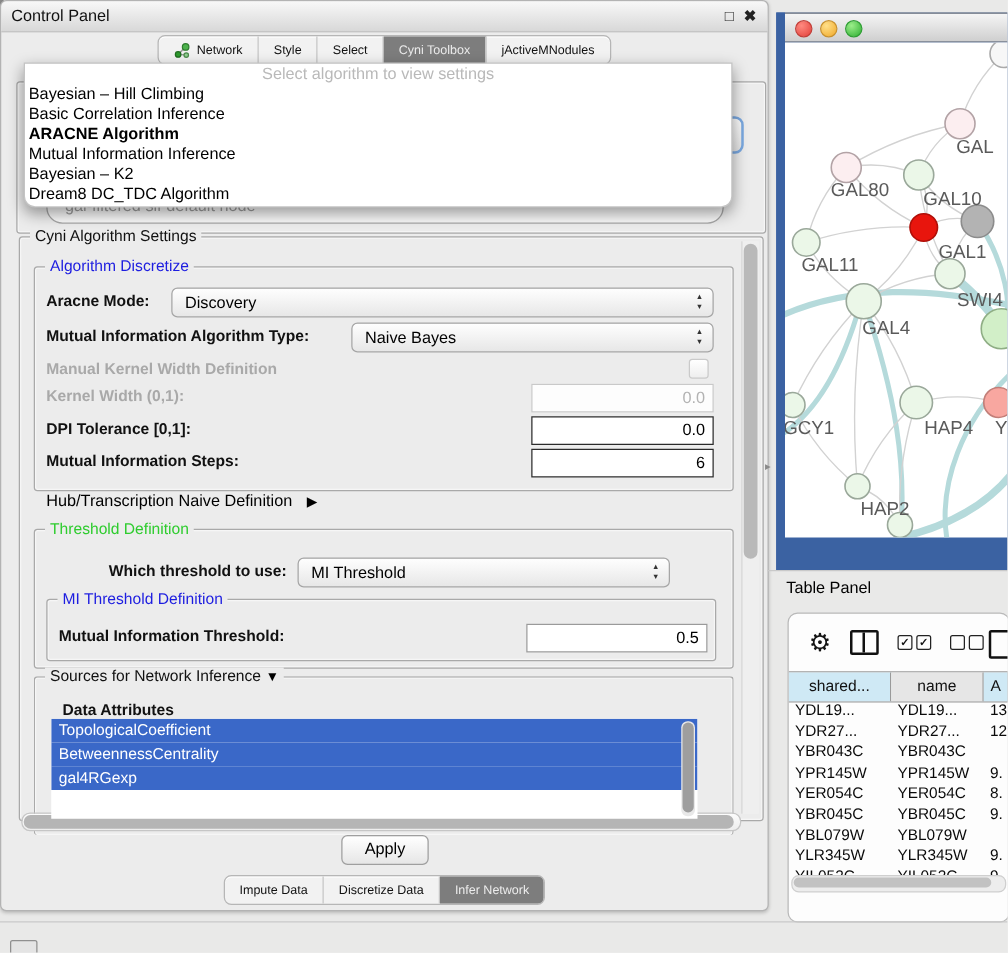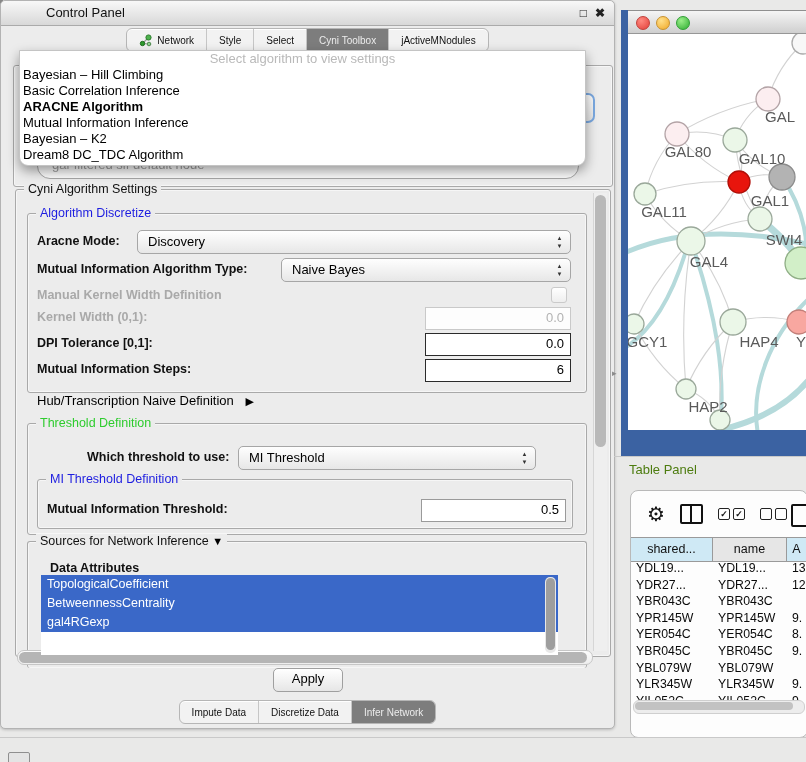--- a/index.html
+++ b/index.html
@@ -5,21 +5,21 @@
   html,body{margin:0;padding:0;}
   body{width:806px;height:762px;position:relative;overflow:hidden;
        background:#e9e9e8;font-family:"Liberation Sans",sans-serif;
        -webkit-font-smoothing:antialiased;}
   .abs{position:absolute;}
   
   #control-window{left:0;top:8;width:613px;height:727px;background:#ececec;
     border:1px solid #b3b3b3;border-radius:5px;box-shadow:0 1px 3px rgba(0,0,0,.2);}
   .titlebar{left:0;top:0;right:0;height:24px;border-radius:5px 5px 0 0;
     background:linear-gradient(#f8f8f8,#d8d8d8);border-bottom:1px solid #aaa;}
-  .titlebar .t{position:absolute;left:8px;top:0;line-height:24px;font-size:13px;color:#111;margin-left:37px;}
+  .titlebar .t{position:absolute;left:8px;top:0;line-height:24px;font-size:13px;color:#111;}
   .win-btn{position:absolute;top:0;line-height:24px;font-size:12px;color:#222;cursor:default;}
   
   .tabbar{display:inline-flex;border:1px solid #b6b6b6;border-radius:6px;overflow:hidden;
     background:#f2f2f2;height:22px;box-shadow:inset 0 1px 0 #fff;}
   .tab{display:flex;align-items:center;gap:5px;padding:0 12px;font-size:10px;color:#111;
     border-right:1px solid #c6c6c6;white-space:nowrap;}
   .tab:last-child{border-right:none;}
   .tab.sel{background:#7d7d7d;color:#ececec;}
   #top-tab-row{left:0;top:27px;width:100%;text-align:center;}
   #bottom-tab-row{left:0;top:699px;width:100%;text-align:center;}
@@ -68,21 +68,21 @@
   .button{background:linear-gradient(#fff,#e6e6e6);border:1px solid #9f9f9f;border-radius:5px;
     font-size:13px;color:#000;text-align:center;line-height:20px;}
   
   #net-window{left:621px;top:10px;width:185px;height:446px;background:#3b62a2;
     border-left:7px solid #3b62a2;box-sizing:border-box;}
   #net-titlebar{position:relative;height:22px;background:linear-gradient(#f5f5f5,#cfcfcf);
     border-top:1px solid #8f8f8f;border-bottom:1px solid #979797;}
   .light{position:absolute;top:5px;width:12px;height:12px;border-radius:50%;}
   #net-canvas{position:relative;width:178px;height:396px;background:#fff;overflow:hidden;}
   
-  #table-title{left:629px;top:462px;font-size:13px;color:#4d7c0f;}
+  #table-title{left:629px;top:462px;font-size:13px;color:#000000;}
   #table-window{left:630px;top:490px;width:176px;height:246px;background:#fdfdfd;
     border:1px solid #b9b9b9;border-radius:8px;overflow:hidden;}
   #tp-toolbar{position:absolute;left:0;top:0;right:0;height:46px;display:flex;
     align-items:center;gap:15px;padding-left:16px;}
   .gear{font-size:20px;color:#141414;}
   .colicon{width:19px;height:16px;border:2px solid #111;border-radius:2px;position:relative;}
   .colicon:after{content:"";position:absolute;left:8px;top:0;bottom:0;width:2px;background:#111;}
   .cb-pair{display:flex;gap:3px;}
   .cb{width:10px;height:10px;border:1.5px solid #222;border-radius:2px;font-size:9px;
     line-height:10px;text-align:center;font-weight:bold;color:#111;}

